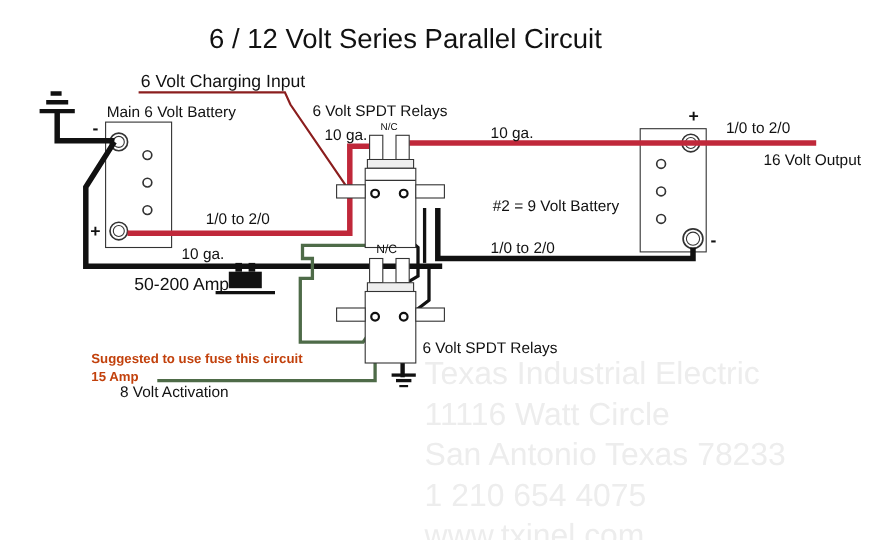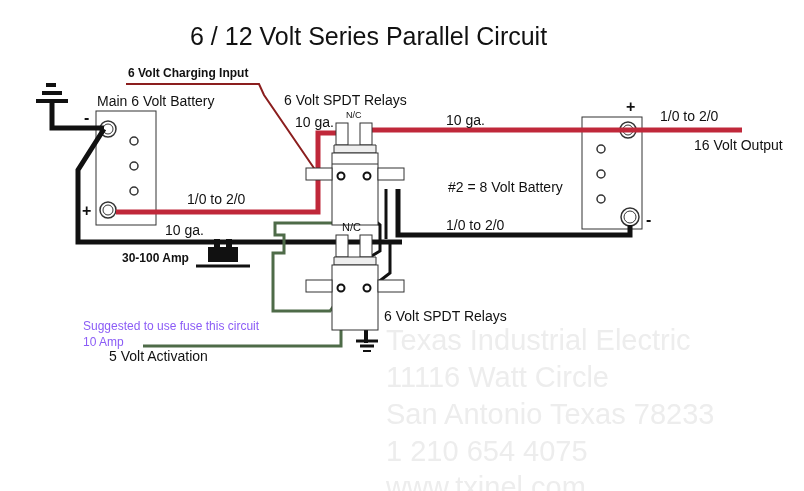--- a/index.html
+++ b/index.html
@@ -1,22 +1,22 @@
 <!DOCTYPE html>
 <html><head>
 <meta charset="utf-8">
 <style>
   html, body { margin:0; padding:0; background:#ffffff; }
   body { width:804px; height:491px; position:relative; overflow:hidden; font-family:"Liberation Sans", sans-serif; }
   #diagram { position:absolute; left:0; top:13px; width:804px; height:491px; }
   .lbl { position:absolute; white-space:nowrap; color:#111; font-family:"Liberation Sans", sans-serif; line-height:1; }
   .title { font-size:25px; left:190px; top:11px; color:#111; }
   .l13 { font-size:14px; }
-  .l12 { font-size:12px;font-weight:bold; }
-  .note { color:#8b5cf6; font-size:12px; }
+  .l12 { font-size:16px; }
+  .note { color:#c2410c; font-size:12px;font-weight:bold; }
   .wm { position:absolute; left:386px; color:#ededed; font-size:29px; font-family:"Liberation Sans", sans-serif; white-space:nowrap; line-height:1; }
   .sign { position:absolute; font-weight:bold; font-size:16px; color:#111; font-family:"Liberation Sans", sans-serif; line-height:1; }
 </style>
 </head>
 <body>
 
 <div id="diagram">
   <svg width="804" height="491" viewBox="0 0 804 491">
 
     <rect x="96" y="98" width="60" height="114" fill="none" stroke="#333" stroke-width="1"></rect>
@@ -117,28 +117,28 @@
   
   <div class="lbl title">6 / 12 Volt Series Parallel Circuit</div>
   <div class="lbl l12" style="left:128px;top:54px">6 Volt Charging Input</div>
   <div class="lbl l13" style="left:97px;top:81px">Main 6 Volt Battery</div>
   <div class="lbl l13" style="left:284px;top:80px">6 Volt SPDT Relays</div>
   <div class="lbl l13" style="left:295px;top:102px">10 ga.</div>
   <div class="lbl" style="left:346px;top:98px;font-size:9px">N/C</div>
   <div class="lbl l13" style="left:446px;top:100px">10 ga.</div>
   <div class="lbl l13" style="left:660px;top:96px">1/0 to 2/0</div>
   <div class="lbl l13" style="left:694px;top:125px">16 Volt Output</div>
-  <div class="lbl l13" style="left:448px;top:167px">#2 =  8 Volt Battery</div>
+  <div class="lbl l13" style="left:448px;top:167px">#2 =  9 Volt Battery</div>
   <div class="lbl l13" style="left:187px;top:179px">1/0 to 2/0</div>
   <div class="lbl l13" style="left:446px;top:205px">1/0 to 2/0</div>
   <div class="lbl l13" style="left:165px;top:210px">10 ga.</div>
   <div class="lbl" style="left:342px;top:209px;font-size:11px">N/C</div>
-  <div class="lbl l12" style="left:122px;top:239px">30-100 Amp</div>
+  <div class="lbl l12" style="left:122px;top:239px">50-200 Amp</div>
   <div class="lbl l13" style="left:384px;top:296px">6 Volt SPDT Relays</div>
   <div class="lbl note" style="left:83px;top:307px">Suggested to use fuse this circuit</div>
-  <div class="lbl note" style="left:83px;top:323px">10 Amp</div>
-  <div class="lbl l13" style="left:109px;top:336px">5 Volt Activation</div>
+  <div class="lbl note" style="left:83px;top:323px">15 Amp</div>
+  <div class="lbl l13" style="left:109px;top:336px">8 Volt Activation</div>
 
   <div class="sign" style="left:84px;top:97px">-</div>
   <div class="sign" style="left:82px;top:190px">+</div>
   <div class="sign" style="left:626px;top:86px">+</div>
   <div class="sign" style="left:646px;top:199px">-</div>
 </div>
 
 </body></html>

